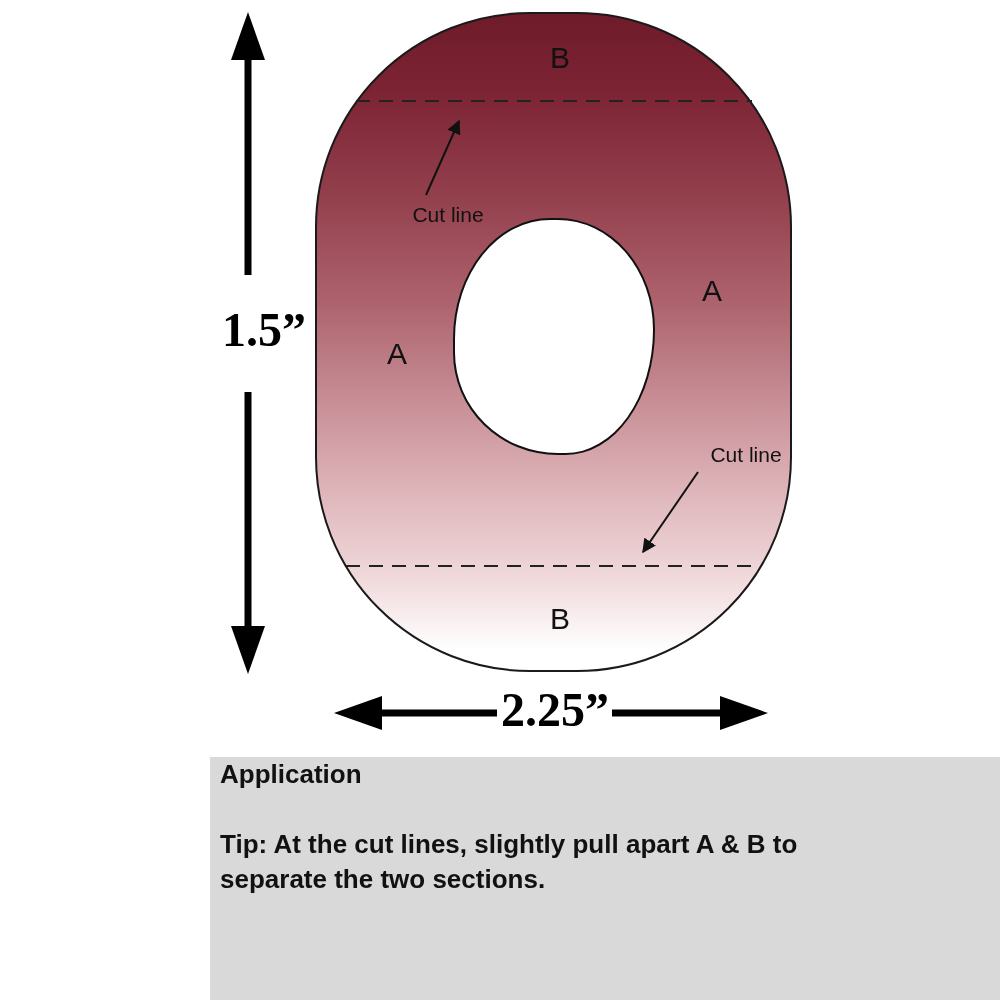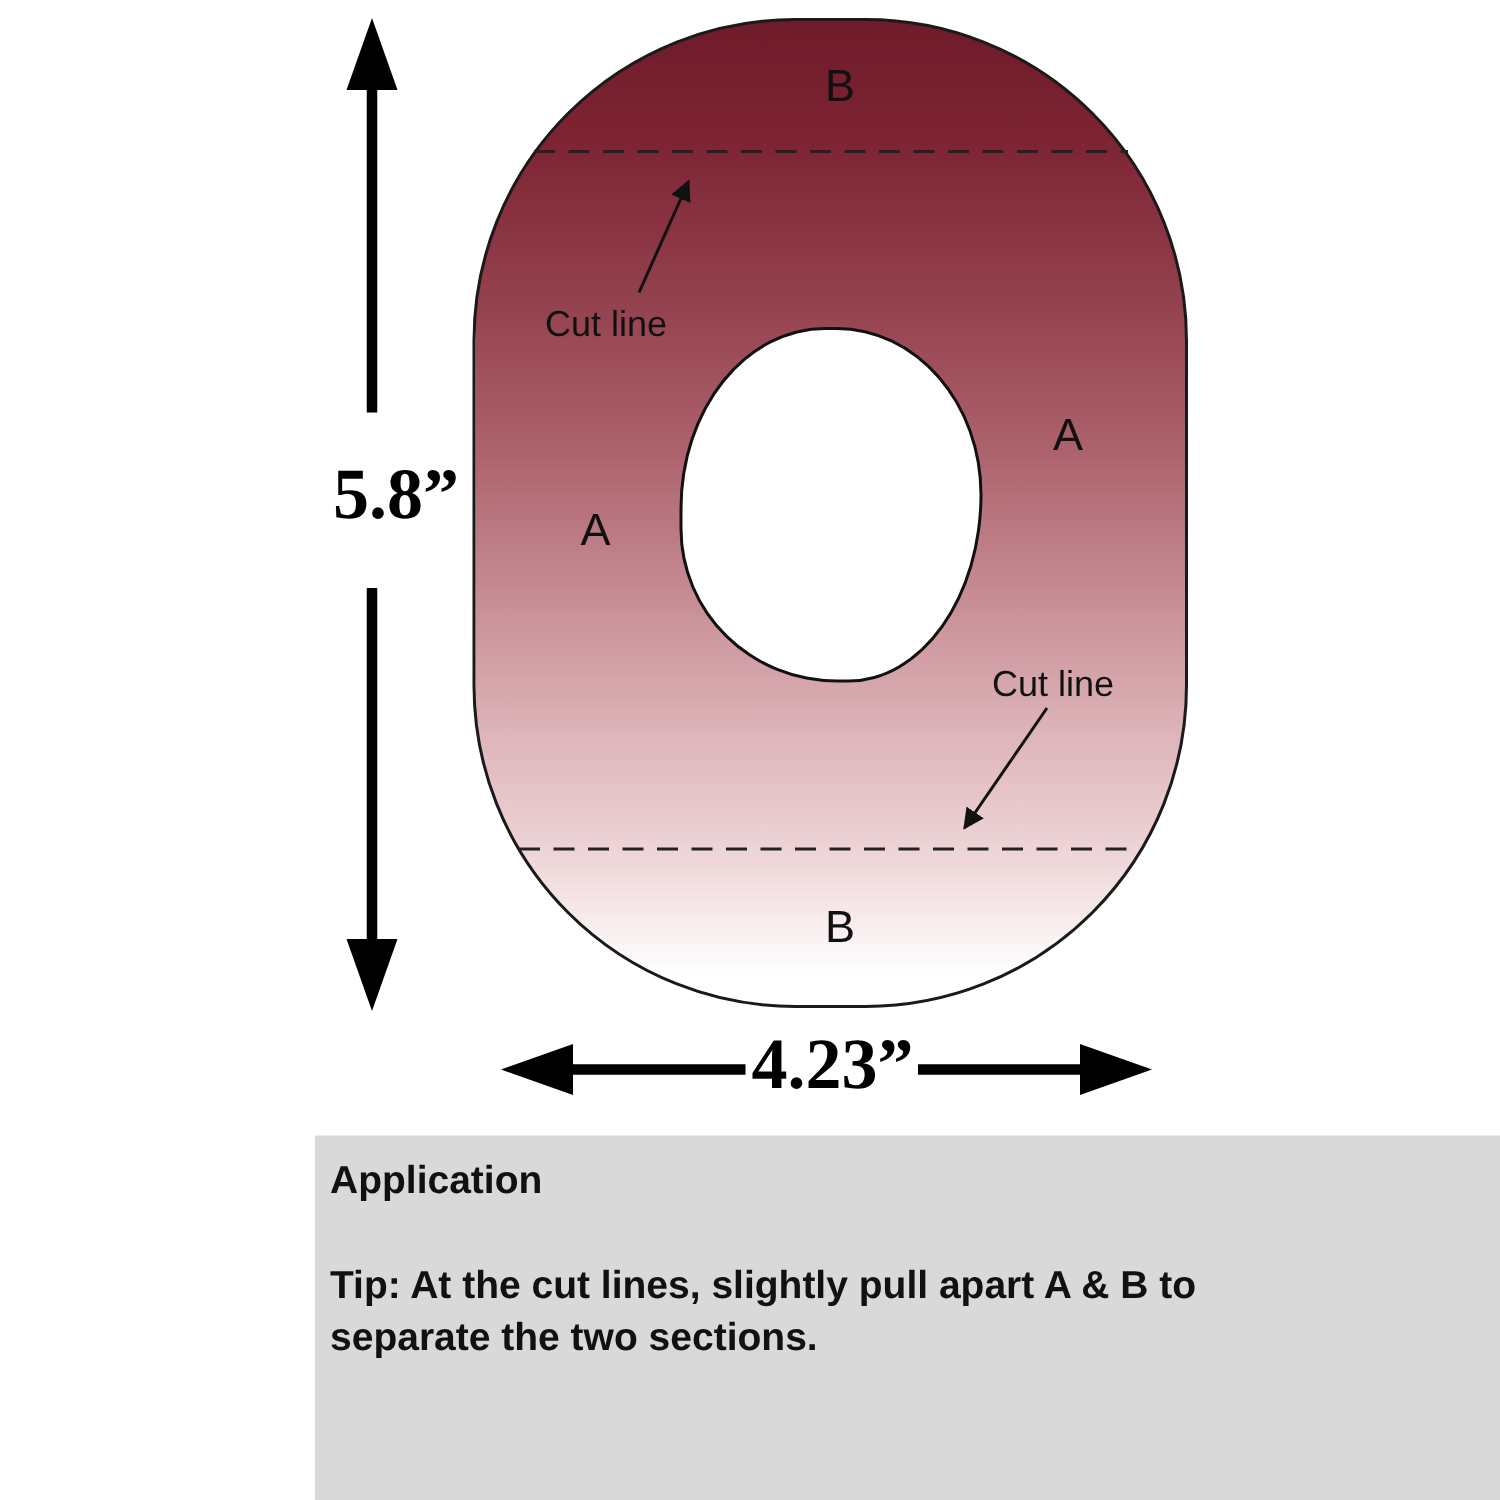--- a/index.html
+++ b/index.html
@@ -59,37 +59,37 @@
   }
 
   
   .lbl {
     position: absolute;
     transform: translateX(-50%);
     color: #111111;
     white-space: nowrap;
   }
   .section-lbl { font-size: 30px; }
-  .cutline-lbl { font-size: 24px; }
+  .cutline-lbl { font-size: 21px; margin-left: 44px; }
   .dim-lbl {
     font-family: "Liberation Serif", serif;
     font-weight: bold;
     font-size: 48px;
     color: #000000;
   }
 
   
   .info-box {
     position: absolute;
     left: 210px;
     top: 757px;
     right: 0;
     bottom: 0;
     background: #d9d9d9;
-    padding: 12px 30px 0 10px;
+    padding: 0 30px 0 10px;
     box-sizing: border-box;
     color: #111111;
     font-size: 26px;
     line-height: 35px;
   }
   .info-title { font-weight: bold; }
   .info-spacer { height: 35px; }
   .info-tip {
     margin: 0;
     max-width: 650px;
@@ -133,22 +133,22 @@
   </svg>
 
   <div class="lbl section-lbl" style="left:560px; top:41px;">B</div>
   <div class="lbl section-lbl" style="left:712px; top:274px;">A</div>
   <div class="lbl section-lbl" style="left:397px; top:337px;">A</div>
   <div class="lbl section-lbl" style="left:560px; top:602px;">B</div>
 
   <div class="lbl cutline-lbl" style="left:404px; top:203px;">Cut line</div>
   <div class="lbl cutline-lbl" style="left:702px; top:443px;">Cut line</div>
 
-  <div class="lbl dim-lbl" style="left:264px; top:302px;">5.8”</div>
-  <div class="lbl dim-lbl" style="left:555px; top:682px;">4.23”</div>
+  <div class="lbl dim-lbl" style="left:264px; top:302px;">1.5”</div>
+  <div class="lbl dim-lbl" style="left:555px; top:682px;">2.25”</div>
 
   <div class="info-box">
     <div class="info-title">Application</div>
     <div class="info-spacer"></div>
     <p class="info-tip"><strong>Tip</strong><span>: At the cut lines, slightly pull apart A &amp; B to separate the two sections.</span></p>
   </div>
 
 </div>
 
 </body></html>

